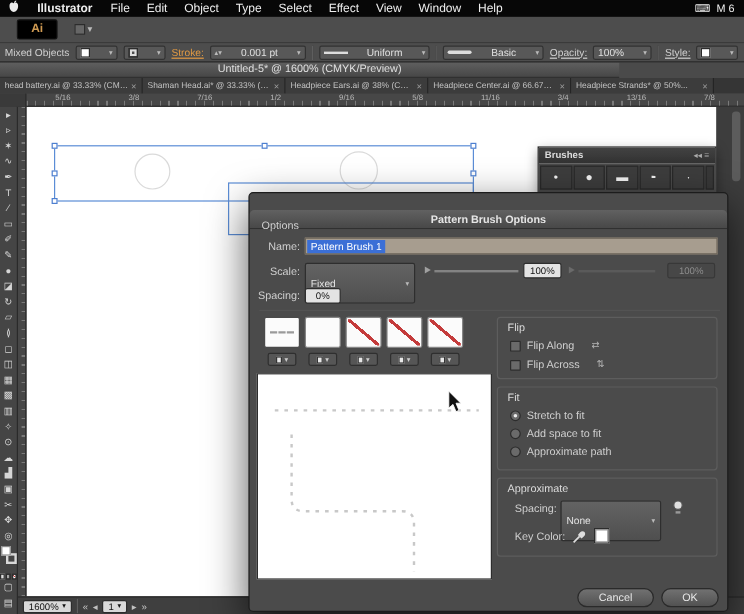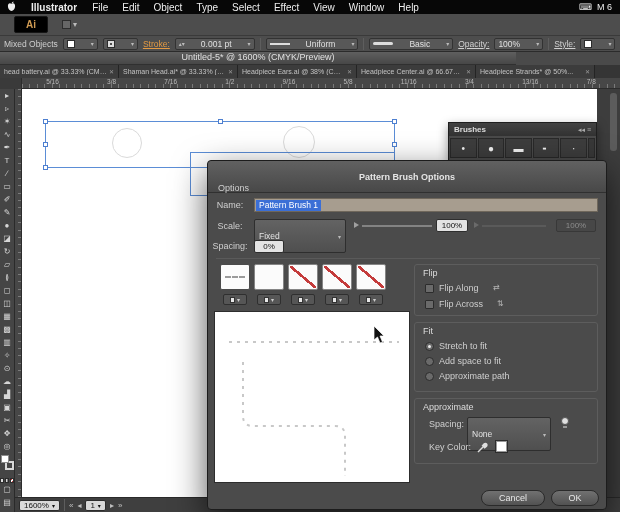--- a/index.html
+++ b/index.html
@@ -71,23 +71,23 @@
   
   .bpanel{left:448px;top:122px;width:149px;z-index:20;border:1px solid #1f1f1f;box-shadow:0 4px 10px rgba(0,0,0,.4)}
   .bphead{height:13px;background:linear-gradient(#424242,#333);display:flex;align-items:center;justify-content:space-between;padding:0 5px;font-size:8px;font-weight:bold;color:#ddd}
   .bphead .hic{font-size:7px;color:#aaa;font-weight:normal}
   .bprow{height:24px;background:#4a4a4a;display:flex;align-items:center;padding:1px}
   .bcell{width:27px;height:20px;background:#3d3d3d;border:1px solid #292929;margin-right:1px;display:flex;align-items:center;justify-content:center;color:#f2f2f2;font-size:10px}
   .bscroll{width:7px;height:20px;background:#383838;border:1px solid #292929}
 
   
   .dialog{left:207px;top:160px;width:400px;height:350px;background:#4b4b4b;border:1px solid #1c1c1c;border-radius:4px;box-shadow:0 12px 34px rgba(0,0,0,.65);z-index:40}
-  .dtitle{position:absolute;left:0;top:0;width:100%;height:32px;background:linear-gradient(#616161,#484848);border-bottom:1px solid #303030;border-radius:4px 4px 0 0;display:flex;align-items:center;justify-content:center;font-size:9px;font-weight:bold;color:#e5e5e5}
+  .dtitle{position:absolute;left:0;top:14px;width:100%;height:16px;background:linear-gradient(#616161,#484848);border-bottom:1px solid #303030;border-radius:4px 4px 0 0;display:flex;align-items:center;justify-content:center;font-size:9px;font-weight:bold;color:#e5e5e5}
   .lbl{position:absolute;font-size:9px;color:#cfcfcf;white-space:nowrap}
-  .rlbl{text-align:center;width:40px}
+  .rlbl{text-align:right;width:40px}
   .namefld{position:absolute;left:46px;top:37px;width:344px;height:14px;background:#a79d8f;border:1px solid #6f675b;display:flex;align-items:center;padding:0 1px}
   .namesel{background:#3b6fd6;color:#fff;font-size:8.5px;padding:0 3px;height:11px;line-height:11px}
   .dd{position:absolute;display:flex;align-items:center;justify-content:space-between;padding:16px 4px;background:linear-gradient(#636363,#4f4f4f);border:1px solid #2e2e2e;border-radius:2px;font-size:8.5px;color:#e3e3e3;height:14px}
   .dd .da{font-size:6px;color:#bbb;margin-left:4px}
   .litefld{position:absolute;background:#e3e3e3;color:#111;border:1px solid #2e2e2e;border-radius:2px;font-size:8px;display:flex;align-items:center;justify-content:center;height:13px}
   .fld-dis{position:absolute;background:#474747;color:#8e8e8e;border:1px solid #383838;border-radius:2px;font-size:8px;display:flex;align-items:center;justify-content:center;height:13px}
   .slh{position:absolute;width:0;height:0;border-left:5px solid #a0a0a0;border-top:3px solid transparent;border-bottom:3px solid transparent}
   .slh.dis{border-left-color:#6a6a6a}
   .track{position:absolute;height:2px;background:#838383}
   .track.dis{background:#5a5a5a}

